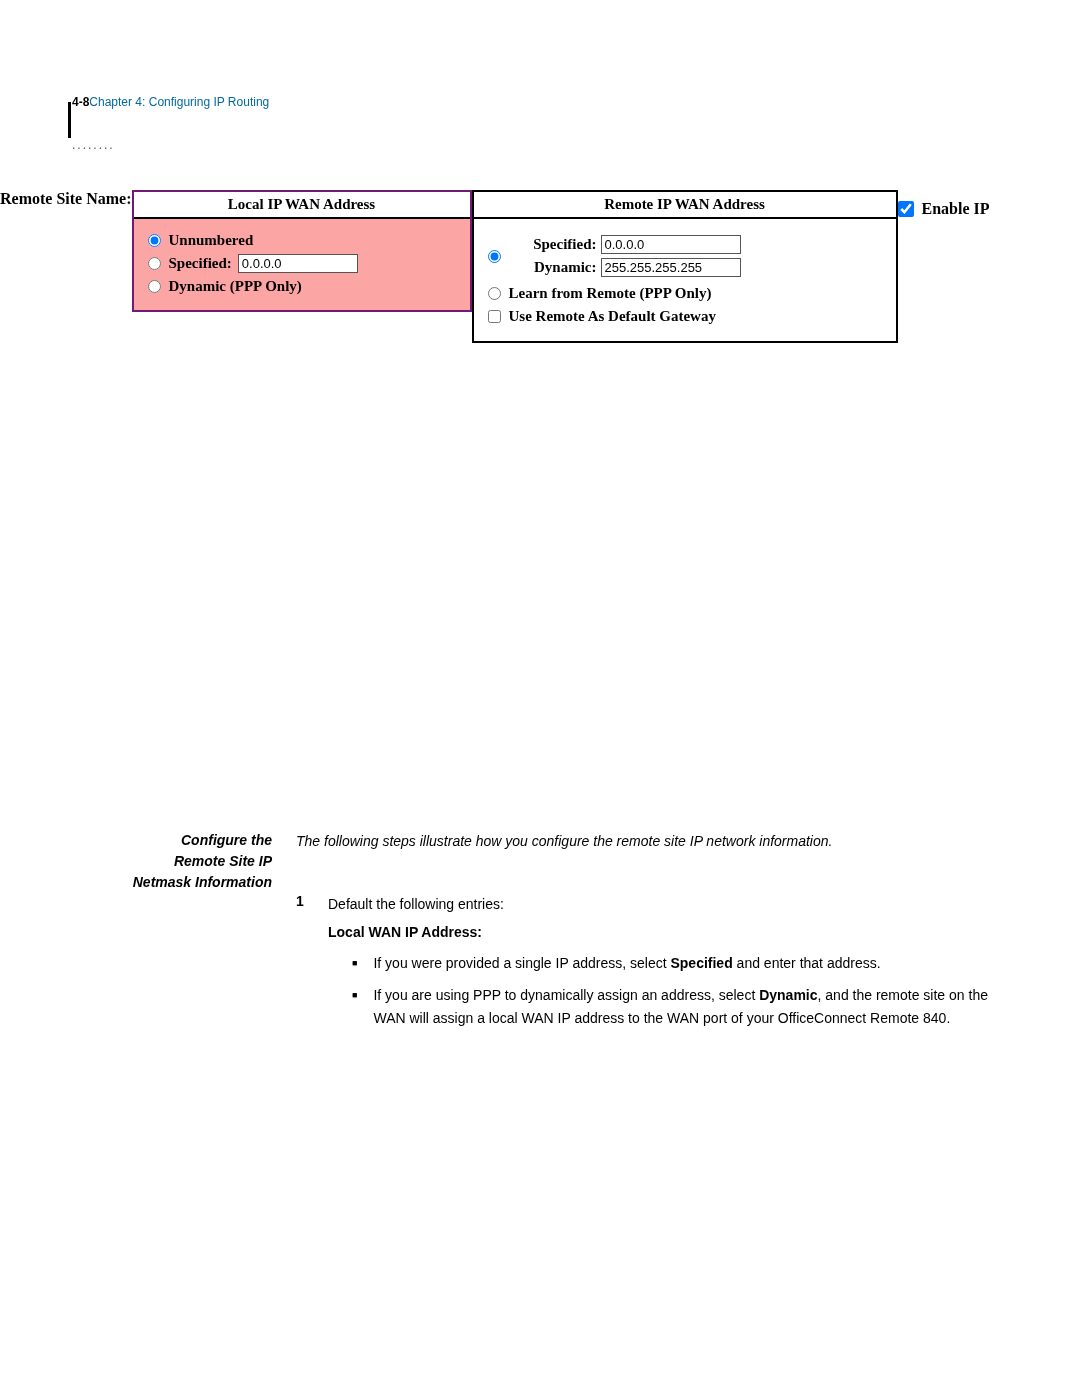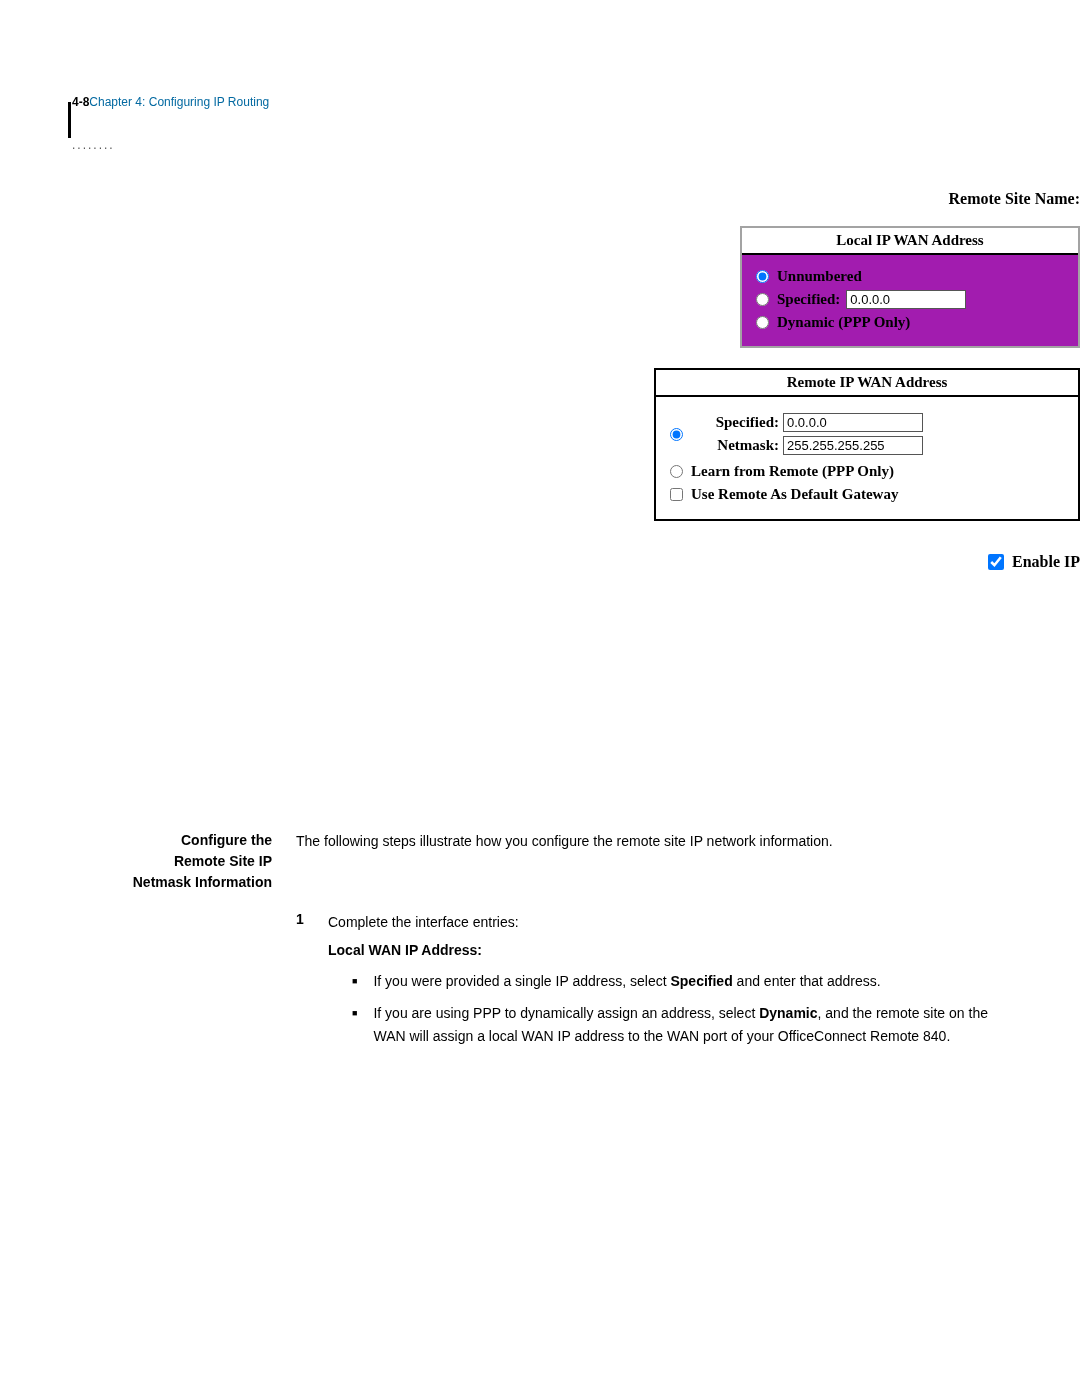--- a/index.html
+++ b/index.html
@@ -47,39 +47,38 @@
       color: #555;
     }
 
     
     .main-content {
       position: absolute;
       top: 190px;
       left: 0;
       right: 0;
       display: flex;
-      flex-direction: column;
-      align-items: flex-end;
+      align-items: flex-start;
     }
 
     
     .remote-site-label {
       font-size: 16px;
       font-weight: bold;
       font-family: "Times New Roman", Times, serif;
       margin-bottom: 18px;
       text-align: center;
     }
 
     
     .local-ip-box {
-      border: 2px solid #a3a3a3;
+      border: 2px solid #701a75;
       width: 340px;
       margin-bottom: 20px;
-      background: #a21caf;
+      background: #fca5a5;
     }
     .box-title {
       background: #fff;
       border-bottom: 2px solid #000;
       text-align: center;
       font-weight: bold;
       font-size: 15px;
       font-family: "Times New Roman", Times, serif;
       padding: 4px 0;
     }
@@ -211,21 +210,21 @@
     
     .text-content {
       position: absolute;
       top: 830px;
       left: 72px;
       right: 72px;
     }
     .two-col {
       display: flex;
       gap: 24px;
-      margin-bottom: 18px;
+      font-style: italic;
     }
     .left-col {
       width: 200px;
       flex-shrink: 0;
       text-align: right;
     }
     .right-col {
       flex: 1;
     }
     .left-col-label {
@@ -316,21 +315,21 @@
     <div class="remote-box-body">
 
       <div class="specified-row">
         <input type="radio" name="remote_ip" id="specified_remote" checked="" style="">
         <div class="specified-inner">
           <div class="specified-field-row">
             <label for="specified_value">Specified:</label>
             <input type="text" id="specified_value" value="0.0.0.0" style="">
           </div>
           <div class="specified-field-row">
-            <label for="netmask_value">Netmask:</label>
+            <label for="netmask_value">Dynamic:</label>
             <input type="text" id="netmask_value" value="255.255.255.255" style="">
           </div>
         </div>
       </div>
 
       <div class="radio-row" style="margin-top:6px;">
         <input type="radio" name="remote_ip" id="learn_remote" style="">
         <label for="learn_remote">Learn from Remote (PPP Only)</label>
       </div>
 
@@ -359,21 +358,21 @@
     </div>
     <div class="right-col">
       <p class="right-col-text">The following steps illustrate how you configure the remote site IP network information.</p>
     </div>
   </div>
 
   <div style="margin-left: 224px;">
     <div class="numbered-item">
       <span class="number">1</span>
       <div class="item-content">
-        <span>Complete the interface entries:</span>
+        <span>Default the following entries:</span>
         <div style="margin-top: 6px;">
           <strong>Local WAN IP Address:</strong>
         </div>
         <ul class="bullet-list">
           <li>
             <span></span>
             <span class="body-text">
               If you were provided a single IP address, select <b>Specified</b> and enter that address.
             </span>
           </li>

